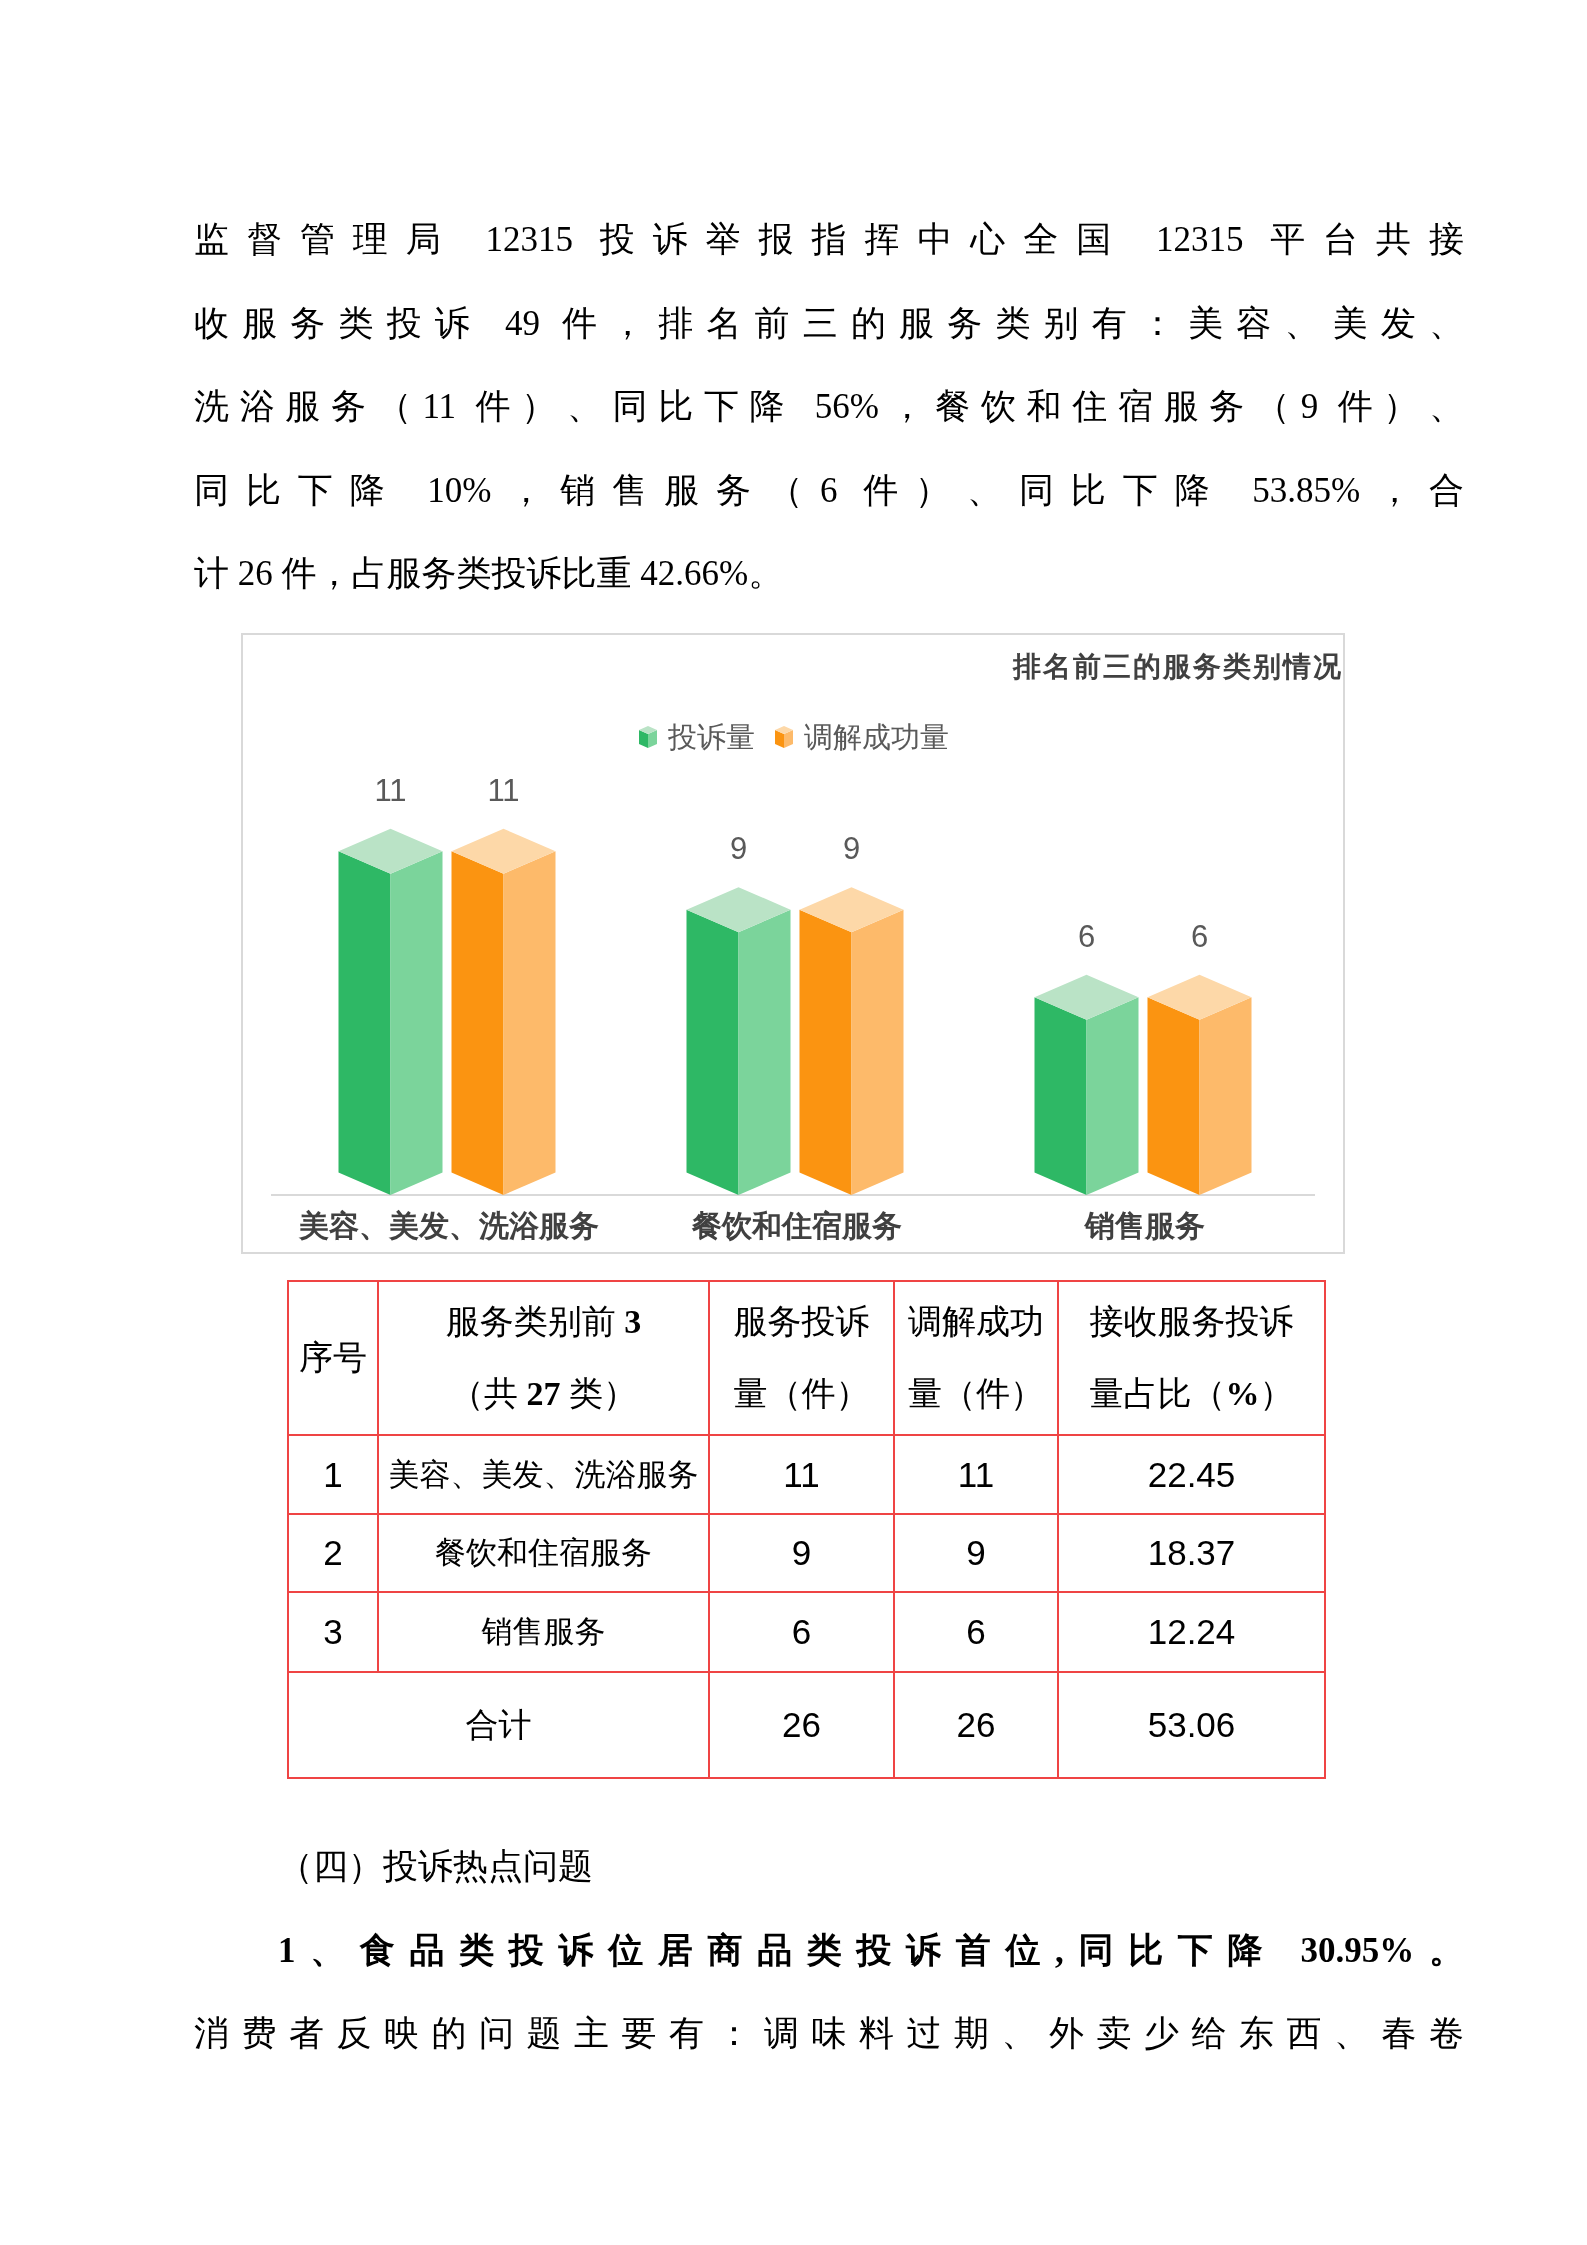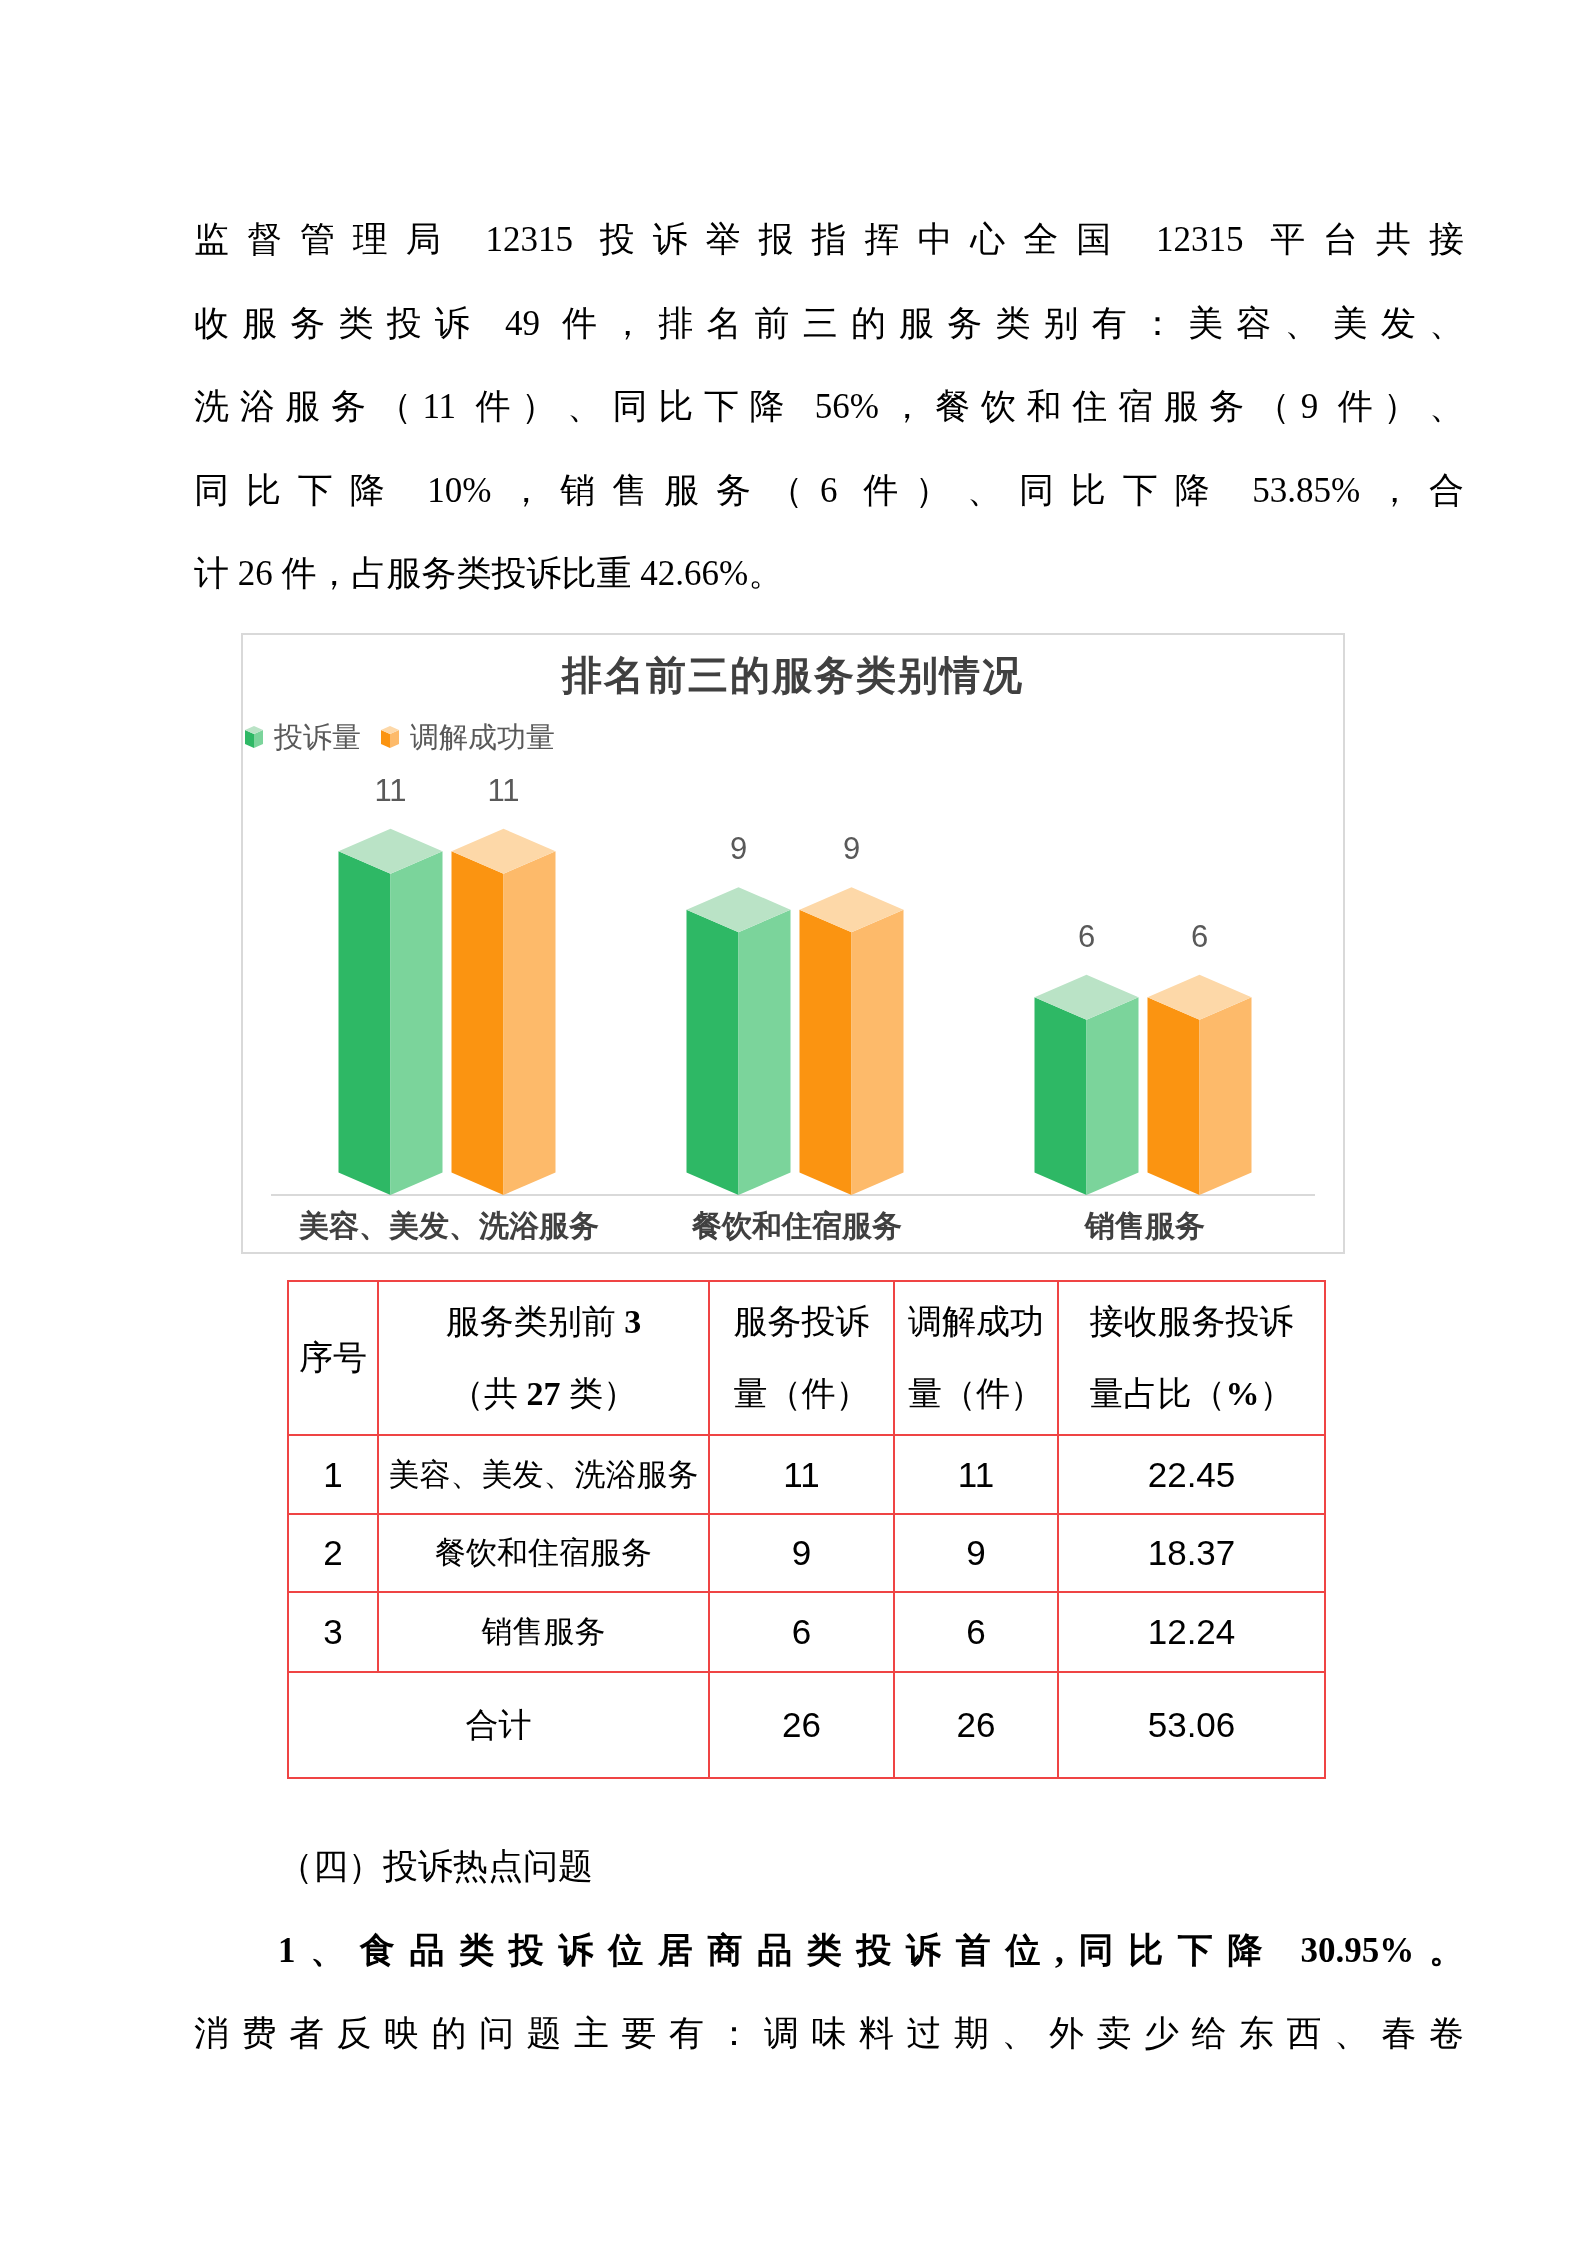--- a/index.html
+++ b/index.html
@@ -16,26 +16,26 @@
   .fill{white-space:normal;text-align:justify;text-align-last:justify;}
   .indent{text-indent:84px;}
   .bold-line{font-weight:bold;}
   
   #chart{
     position:absolute;left:241px;top:633px;width:1100px;height:617px;
     border:2px solid #D9D9D9;background:#fff;
     font-family:"Liberation Sans","DejaVu Sans",sans-serif;
   }
   #chart-title{
-    position:absolute;top:13px;left:0;right:0;text-align:center;
-    font-size:40px;font-weight:bold;color:#404040;letter-spacing:2px;
+    position:absolute;top:13px;left:0;right:0;text-align:right;
+    font-size:28px;font-weight:bold;color:#404040;letter-spacing:2px;
   }
   #chart-legend{
     position:absolute;top:86px;left:0;right:0;height:34px;
-    display:flex;align-items:center;gap:18px;
+    display:flex;justify-content:center;align-items:center;gap:18px;
     font-size:29px;color:#595959;
   }
   .legend-item{display:flex;align-items:center;gap:9px;}
   #bars-svg{position:absolute;left:0;top:0;}
   .cat-label{
     position:absolute;top:570px;width:348px;height:42px;line-height:42px;
     text-align:center;font-size:30px;font-weight:bold;color:#404040;
   }
   
   #stats-table{

